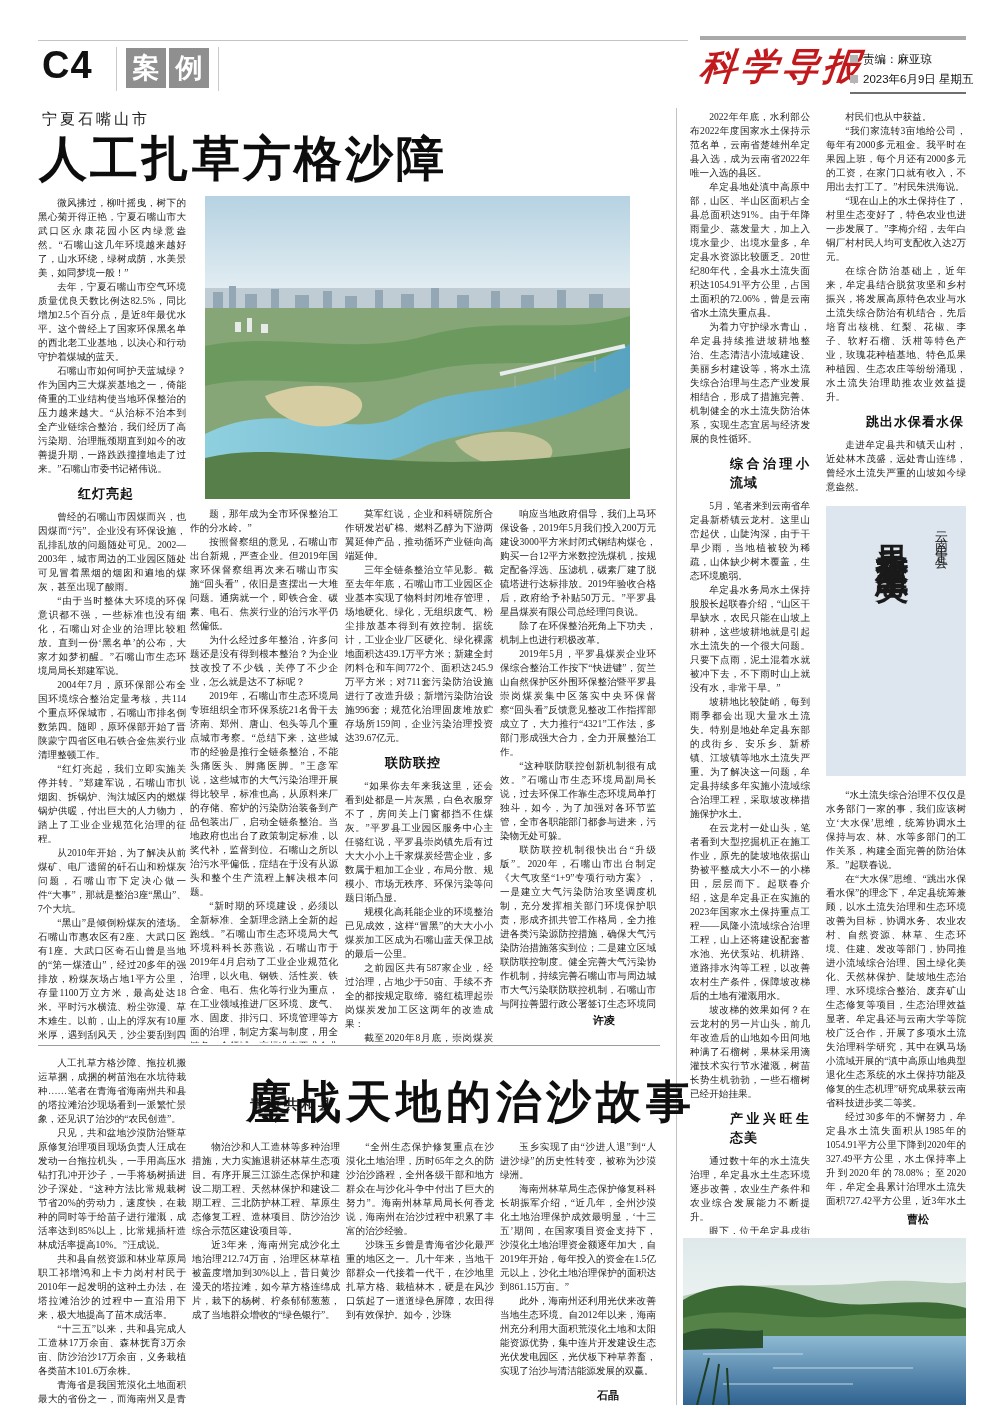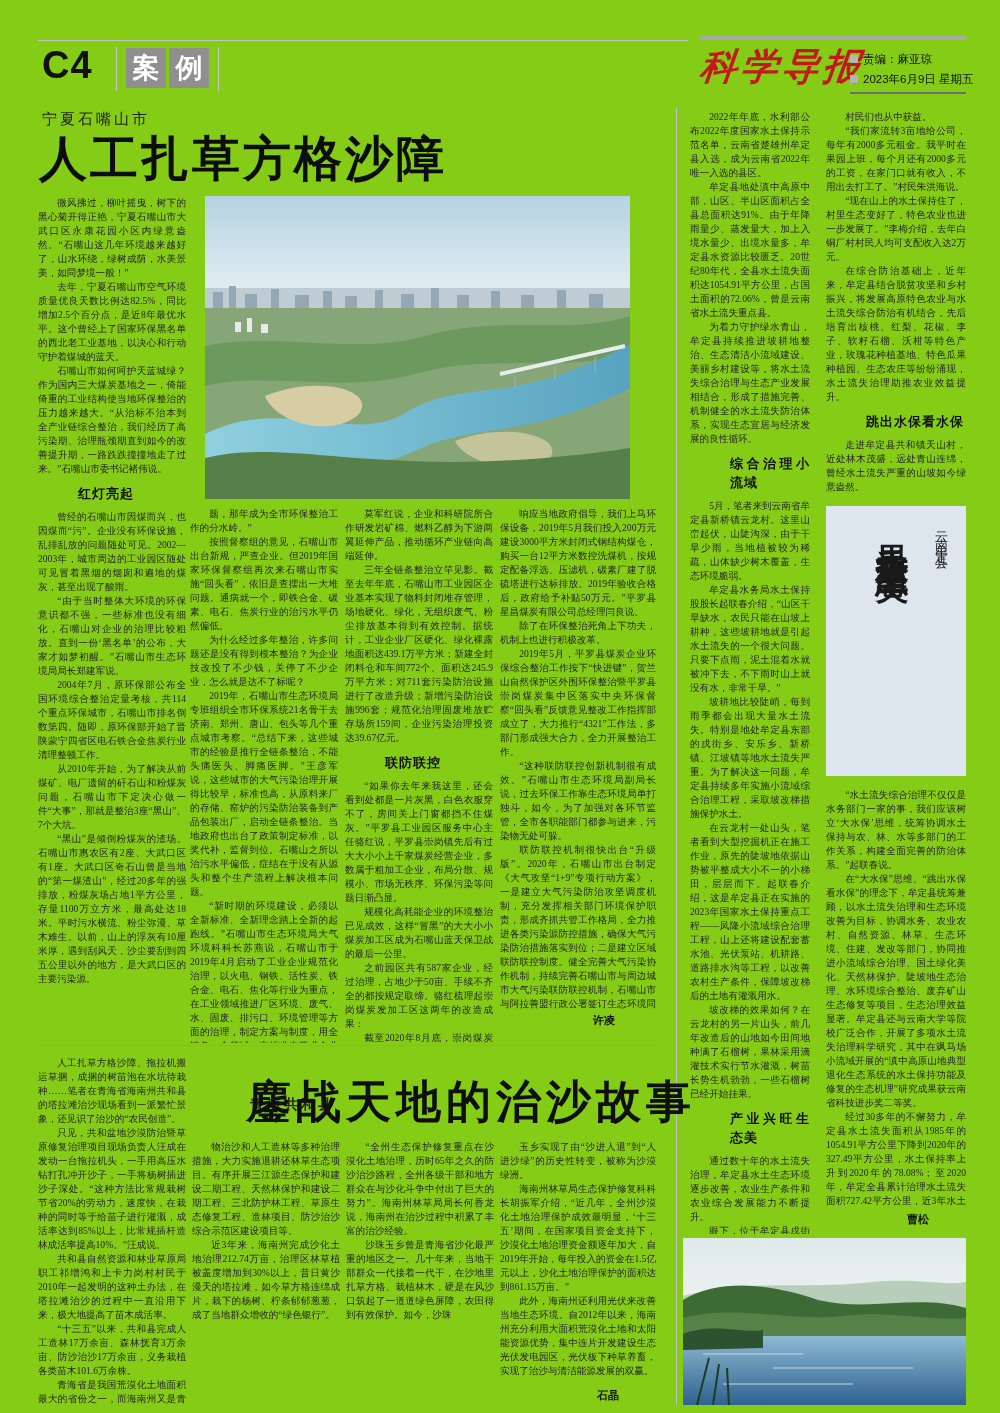--- a/index.html
+++ b/index.html
@@ -1,16 +1,16 @@
 <!DOCTYPE html>
 <html><head>
 <meta charset="utf-8">
 <style>
   html,body{margin:0;padding:0;background:#d9d9d9;}
-  .page{position:relative;width:1000px;height:1413px;margin:0 auto;background:#84cc16;
+  .page{position:relative;width:1000px;height:1413px;margin:0 auto;background:#ffffff;
         font-family:"Liberation Serif",serif;color:#1c1c1c;overflow:hidden;}
   
   .rule{position:absolute;background:#c4c4c4;}
   .pageno{position:absolute;left:42px;top:44px;font-family:"Liberation Sans",sans-serif;
           font-size:38px;font-weight:700;color:#111;letter-spacing:1px;}
   .secbox{position:absolute;top:48px;width:40px;height:40px;background:#8f8f8f;color:#fff;
           font-family:"Liberation Sans",sans-serif;font-weight:700;font-size:27px;
           display:flex;align-items:center;justify-content:center;}
   .vline{position:absolute;width:1px;background:#c9c9c9;}
   .masthead{position:absolute;left:700px;top:42px;font-size:37px;font-weight:700;font-style:italic;
@@ -124,20 +124,21 @@
   </div>
 
   <div class="col" id="a1c1" style="left:38px;top:196px;width:148px;height:846px;">
       <p>微风拂过，柳叶摇曳，树下的黑心菊开得正艳，宁夏石嘴山市大武口区永康花园小区内绿意盎然。“石嘴山这几年环境越来越好了，山水环绕，绿树成荫，水美景美，如同梦境一般！”</p>
       <p>去年，宁夏石嘴山市空气环境质量优良天数比例达82.5%，同比增加2.5个百分点，是近8年最优水平。这个曾经上了国家环保黑名单的西北老工业基地，以决心和行动守护着煤城的蓝天。</p>
       <p>石嘴山市如何呵护天蓝城绿？作为国内三大煤炭基地之一，倚能倚重的工业结构使当地环保整治的压力越来越大。“从治标不治本到全产业链综合整治，我们经历了高污染期、治理瓶颈期直到如今的改善提升期，一路跌跌撞撞地走了过来。”石嘴山市委书记褚伟说。</p>
       <h4>红灯亮起</h4>
       <p>曾经的石嘴山市因煤而兴，也因煤而“污”。企业没有环保设施，乱排乱放的问题随处可见。2002—2003年，城市周边的工业园区随处可见冒着黑烟的烟囱和遍地的煤灰，甚至出现了酸雨。</p>
       <p>“由于当时整体大环境的环保意识都不强，一些标准也没有细化，石嘴山对企业的治理比较粗放。直到一份‘黑名单’的公布，大家才如梦初醒。”石嘴山市生态环境局局长郑建军说。</p>
       <p>2004年7月，原环保部公布全国环境综合整治定量考核，共114个重点环保城市，石嘴山市排名倒数第四。随即，原环保部开始了晋陕蒙宁四省区电石铁合金焦炭行业清理整顿工作。</p>
+      <p>“红灯亮起，我们立即实施关停并转。”郑建军说，石嘴山市扒烟囱、拆锅炉、淘汰城区内的燃煤锅炉供暖，付出巨大的人力物力，踏上了工业企业规范化治理的征程。</p>
       <p>从2010年开始，为了解决从前煤矿、电厂遗留的矸石山和粉煤灰问题，石嘴山市下定决心做一件“大事”，那就是整治3座“黑山”、7个大坑。</p>
       <p>“黑山”是倾倒粉煤灰的渣场。石嘴山市惠农区有2座、大武口区有1座。大武口区奇石山曾是当地的“第一煤渣山”，经过20多年的强排放，粉煤灰场占地1平方公里，存量1100万立方米，最高处达18米。平时污水横流、粉尘弥漫、草木难生。以前，山上的浮灰有10厘米厚，遇到刮风天，沙尘要刮到四五公里以外的地方，是大武口区的主要污染源。</p>
     </div>
   <div class="col" style="left:190px;top:507px;width:148px;height:536px;">
       <p>题，那年成为全市环保整治工作的分水岭。”</p>
       <p>按照督察组的意见，石嘴山市出台新规，严查企业。但2019年国家环保督察组再次来石嘴山市实施“回头看”，依旧是查摆出一大堆问题。通病就一个，即铁合金、碳素、电石、焦炭行业的治污水平仍然偏低。</p>
       <p>为什么经过多年整治，许多问题还是没有得到根本整治？为企业技改投了不少钱，关停了不少企业，怎么就是达不了标呢？</p>
       <p>2019年，石嘴山市生态环境局专班组织全市环保系统21名骨干去济南、郑州、唐山、包头等几个重点城市考察。“总结下来，这些城市的经验是推行全链条整治，不能头痛医头、脚痛医脚。”王彦军说，这些城市的大气污染治理开展得比较早，标准也高，从原料来厂的存储、窑炉的污染防治装备到产品包装出厂，启动全链条整治。当地政府也出台了政策制定标准，以奖代补，监督到位。石嘴山之所以治污水平偏低，症结在于没有从源头和整个生产流程上解决根本问题。</p>
       <p>“新时期的环境建设，必须以全新标准、全新理念踏上全新的起跑线。”石嘴山市生态环境局大气环境科科长苏燕说，石嘴山市于2019年4月启动了工业企业规范化治理，以火电、钢铁、活性炭、铁合金、电石、焦化等行业为重点，在工业领域推进厂区环境、废气、水、固废、排污口、环境管理等方面的治理，制定方案与制度，用全链条、全领域、高标准来要求企业整治。</p>
     </div>

